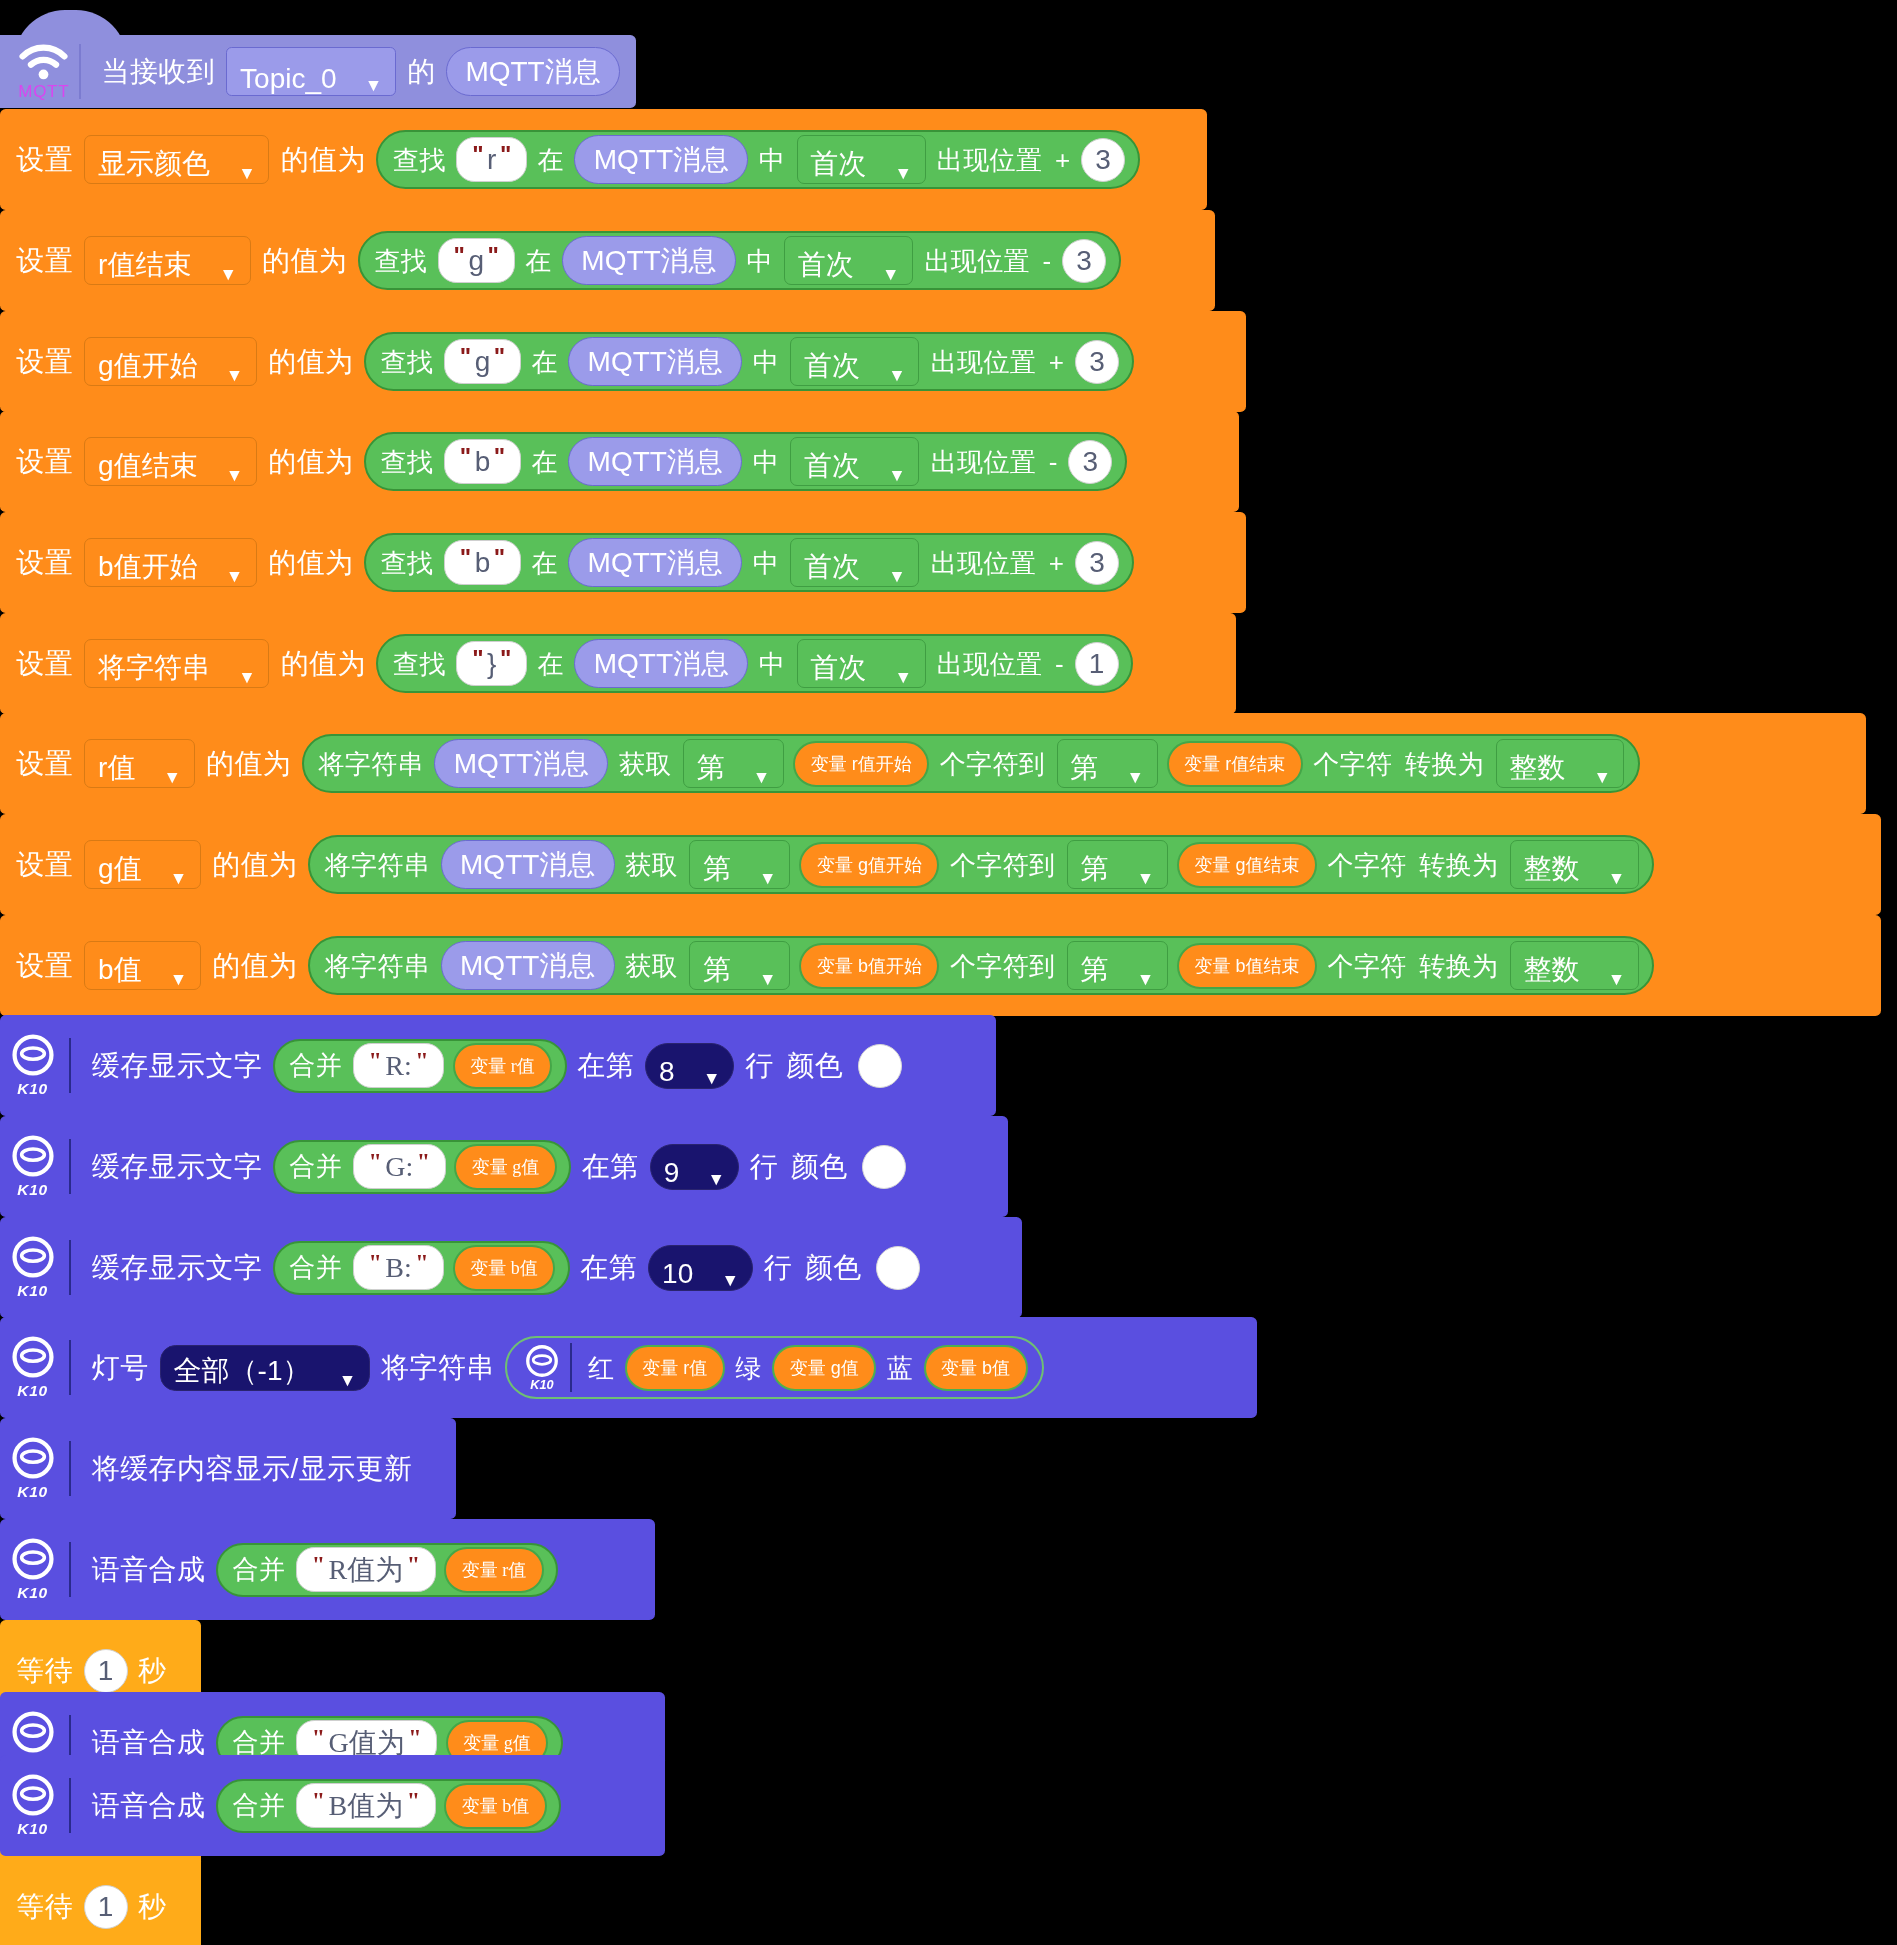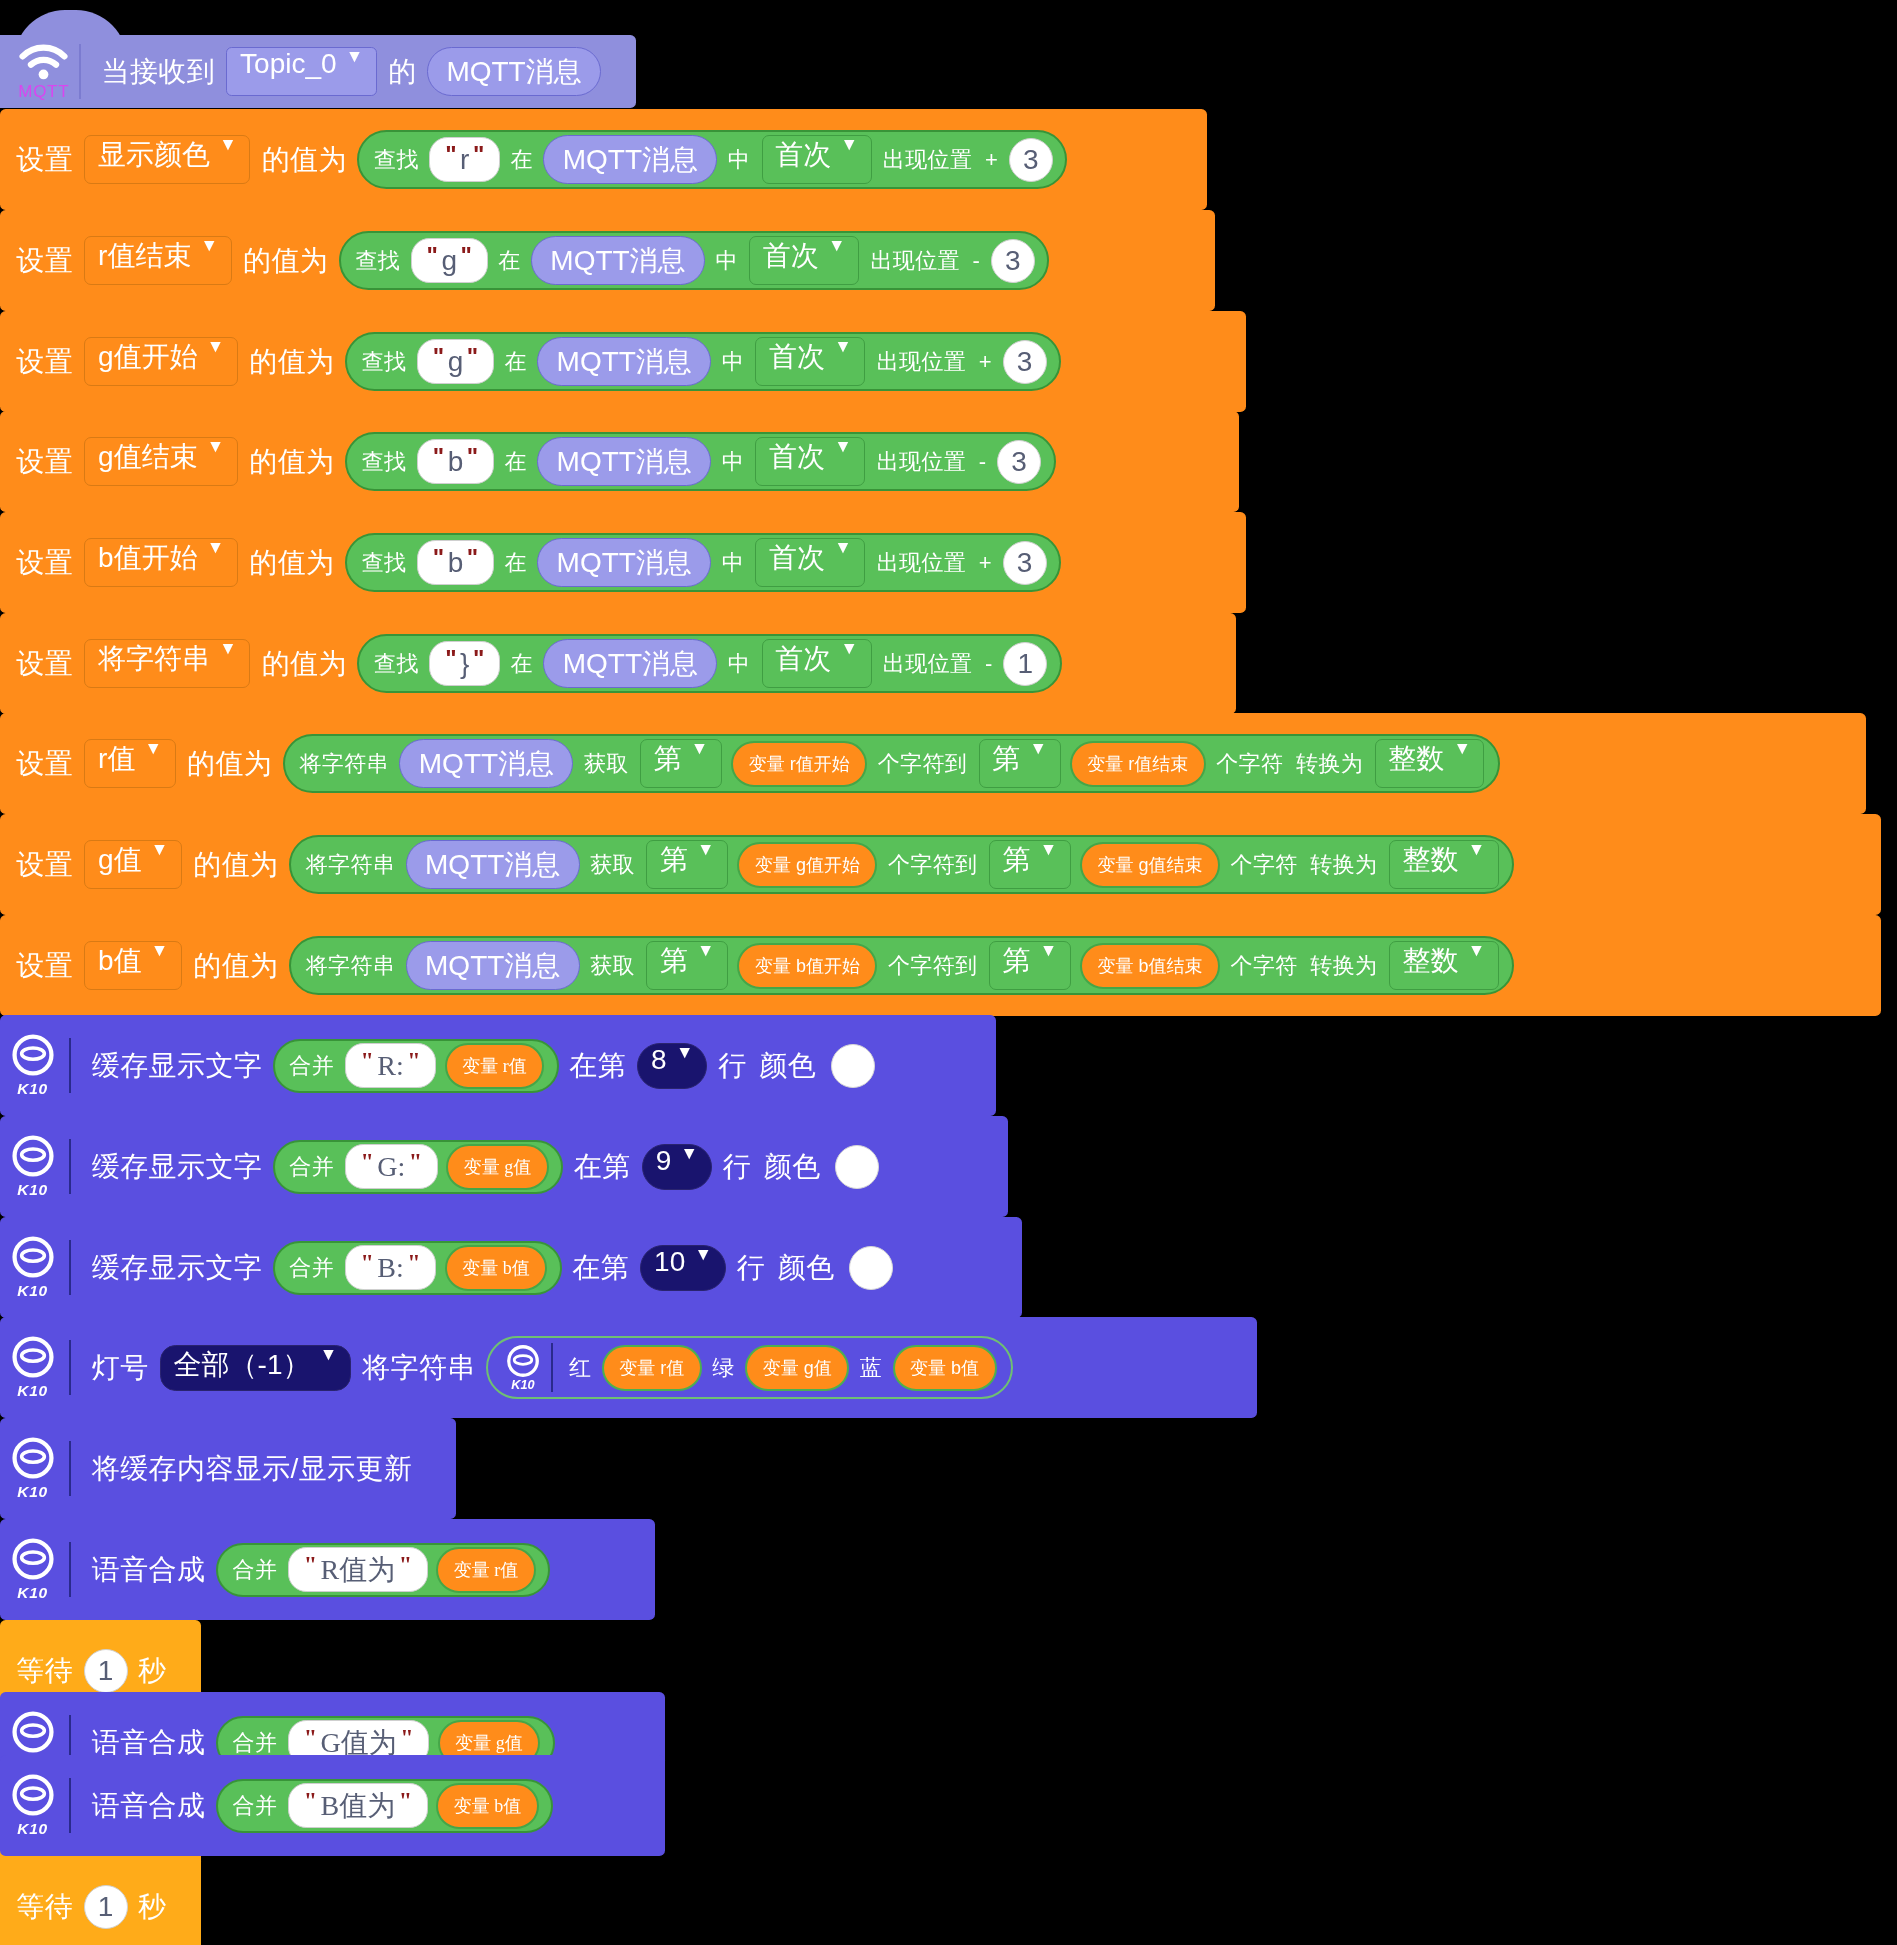--- a/index.html
+++ b/index.html
@@ -31,21 +31,21 @@
   }
   .notch.orange{ background:#ff8c1a; }
   .notch.purple{ background:#5a4fe0; }
   .notch.amber { background:#ffab19; }
   .notch.hat   { background:#8f8fdd; }
 
   .lbl {
     color:#fff; font-size:28px; line-height:1; white-space:nowrap;
     padding:0 6.3px; letter-spacing:0.4px;
   }
-  .lbl.small { font-size:22px; }
+  .lbl.small { font-size:26px; }
 
   
   .oval {
     display:inline-flex; align-items:center; justify-content:center;
     border-radius:703px; white-space:nowrap; font-size:27.5px; color:#fff;
     padding:0 15.5px; height:44px; margin:0 4.2px;
   }
   .oval.var      { background:#ff8c1a; border:1.4px solid #cf6c0a; height:46px; font-size:18px;}
   .oval.var-on-green { border:2.1px solid #45a648; }
   .oval.var-on-purple{ border:2.1px solid #4caf50; }
@@ -59,23 +59,23 @@
     border:1.4px solid #cfcfcf; border-radius:18.3px;
   }
   .quo { color:#8b1a1a; font-weight:bold; font-size:24px; margin:0 3.5px; position:relative; top:-5px;}
   .oval.num {
     background:#fff; color:#575e75; height:44px; min-width:44px; padding:0 12.7px;
     font-size:28px; border:1.4px solid #d0d0d0;
   }
 
   
   .dd {
-    display:inline-flex; align-items:flex-start; justify-content:center;
+    display:inline-flex; align-items:flex-end; justify-content:center;
     border-radius:7px; white-space:nowrap; color:#fff; font-size:28px;
-    height:49px; padding:0 12.7px; margin:8px 5px;
+    height:49px; padding:0 12.7px; margin:8px 5px;gap:19px;
   }
   .dd.on-orange { background:#ff8c1a; border:1.4px solid #d97a14; }
   .dd.on-green  { background:#59c059; border:1.4px solid #3f9e42; }
   .dd.on-hat    { background:#9b9bea; border:1.4px solid #6a6ad0; border-radius:5.6px;}
   .dd.navy      { background:#19146e; border:1.4px solid #2a246f; border-radius:703px; height:46px;}
   .dd.navy.sq   { border-radius:15.5px; }
   .caret { margin-left:9.2px; font-size:17.6px; line-height:1; }
 
   .colorcircle {
     width:44px; height:44px; border-radius:50%;

